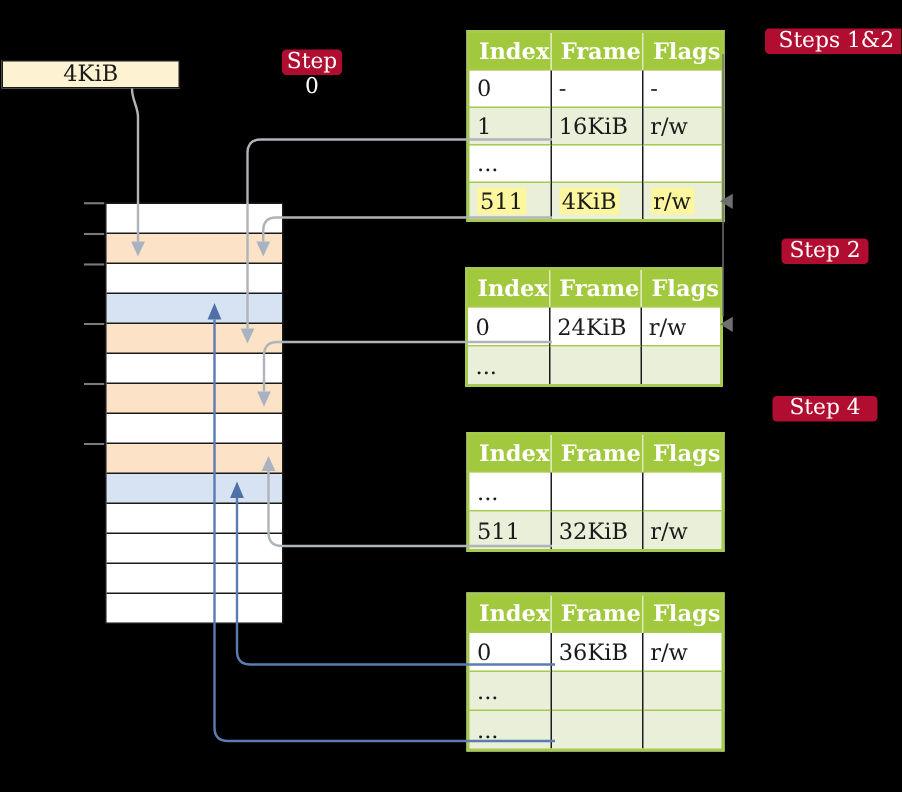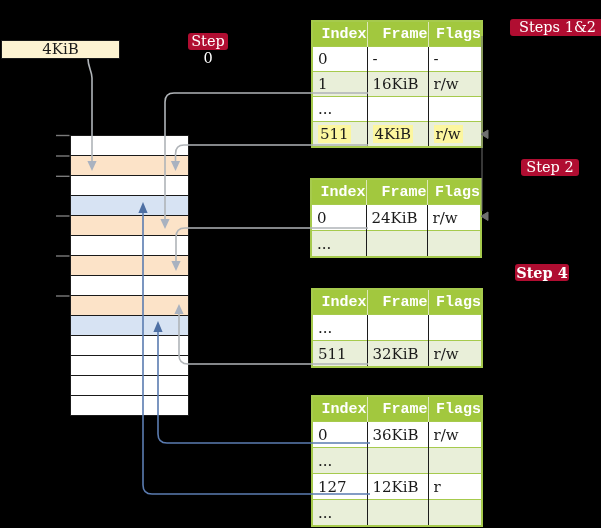--- a/index.html
+++ b/index.html
@@ -16,21 +16,21 @@
     text-align:center;line-height:17px;font-size:15px;color:#1a1a1a;
   }
   
   .badge{
     position:absolute;height:17px;background:#b00d31;color:#fff;
     font-size:14.5px;line-height:17px;text-align:center;border-radius:3px;
   }
   .b-step0 {left:188px;top:33px;width:40px;}
   .b-steps12{left:510px;top:19px;width:95px;border-top-right-radius:0;border-bottom-right-radius:0;}
   .b-step3 {left:521px;top:159px;width:58px;}
-  .b-step4 {left:515px;top:264px;width:54px;font-weight:bold;}
+  .b-step4 {left:515px;top:264px;width:70px;}
   
   .memcol{
     position:absolute;left:70px;top:135px;width:117px;height:279px;
     border:1px solid #1a1a1a;display:flex;flex-direction:column;
   }
   .mrow{flex:1 1 0;border-bottom:1px solid #1a1a1a;}
   .mrow:last-child{border-bottom:none;}
   .white {background:#ffffff;}
   .orange{background:#fce3c8;}
   .blue  {background:#d7e3f3;}
@@ -38,23 +38,22 @@
   table.ptable{
     position:absolute;border-collapse:collapse;background:#fff;
     border:2px solid #a6ca4d;table-layout:fixed;
   }
   .t1{left:311px;top:20px;}
   .t2{left:310px;top:178px;}
   .t3{left:311px;top:288px;}
   .t4{left:311px;top:395px;}
   .ptable th{
     background:#a2c83e;color:#fff;font-weight:bold;font-size:15px;
-    text-align:right;padding:0 0 0 6px;height:24px;
+    text-align:center;padding:0 0 0 6px;height:24px;
     border-left:1px solid #dde8bb;
-    font-family:Liberation Mono, monospace;
   }
   .ptable th:first-child{border-left:none;}
   .ptable td{
     font-size:15px;padding:0 0 0 5px;height:24px;
     border-top:1.5px solid #a6ca4d;border-left:1px solid #1c1c1c;
     vertical-align:middle;white-space:nowrap;
   }
   .t2 td,.t3 td,.t4 td{height:25px;}
   .ptable td:first-child{border-left:none;}
   tr.green{background:#e9efd9;}
@@ -199,25 +198,20 @@
     <tbody>
       <tr class="white">
         <td>0</td>
         <td>36KiB</td>
         <td>r/w</td>
       </tr>
       <tr class="green">
         <td>...</td>
         <td></td>
         <td></td>
-      </tr>
-      <tr class="white">
-        <td>127</td>
-        <td>12KiB</td>
-        <td>r</td>
       </tr>
       <tr class="green">
         <td>...</td>
         <td></td>
         <td></td>
       </tr>
     </tbody>
   </table>
 
   <svg class="overlay" width="601" height="528" viewBox="0 0 601 528">

